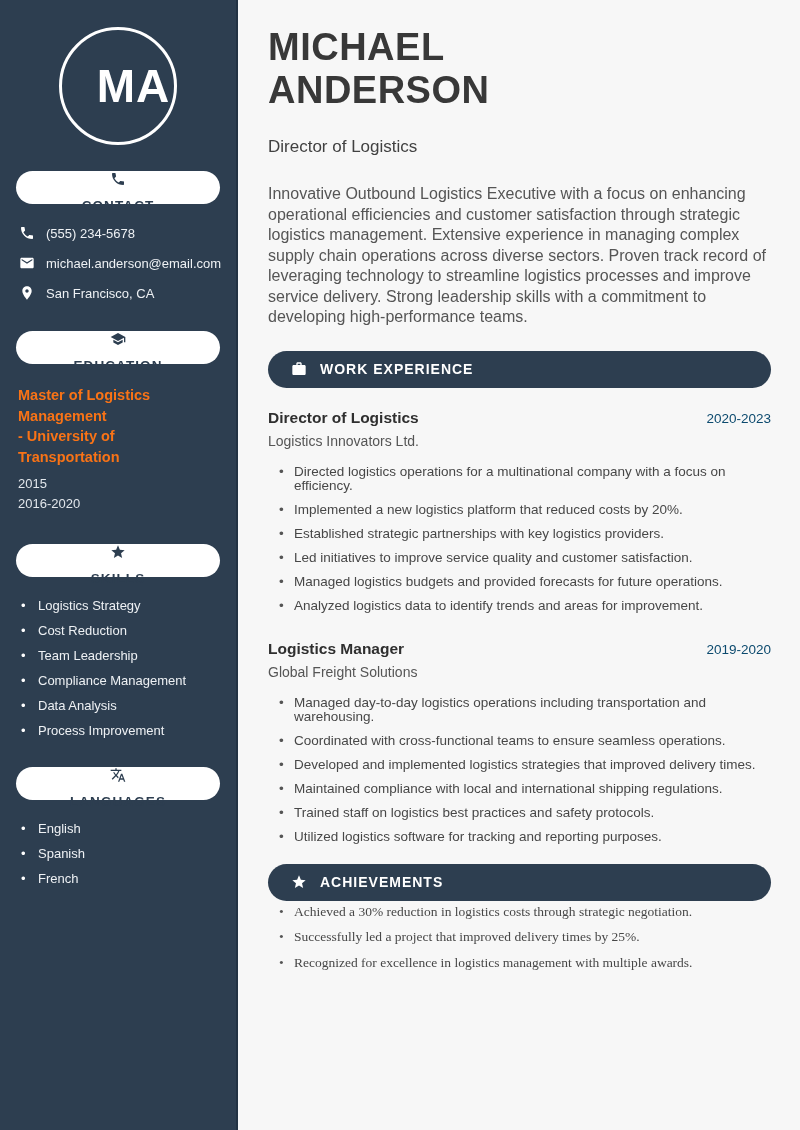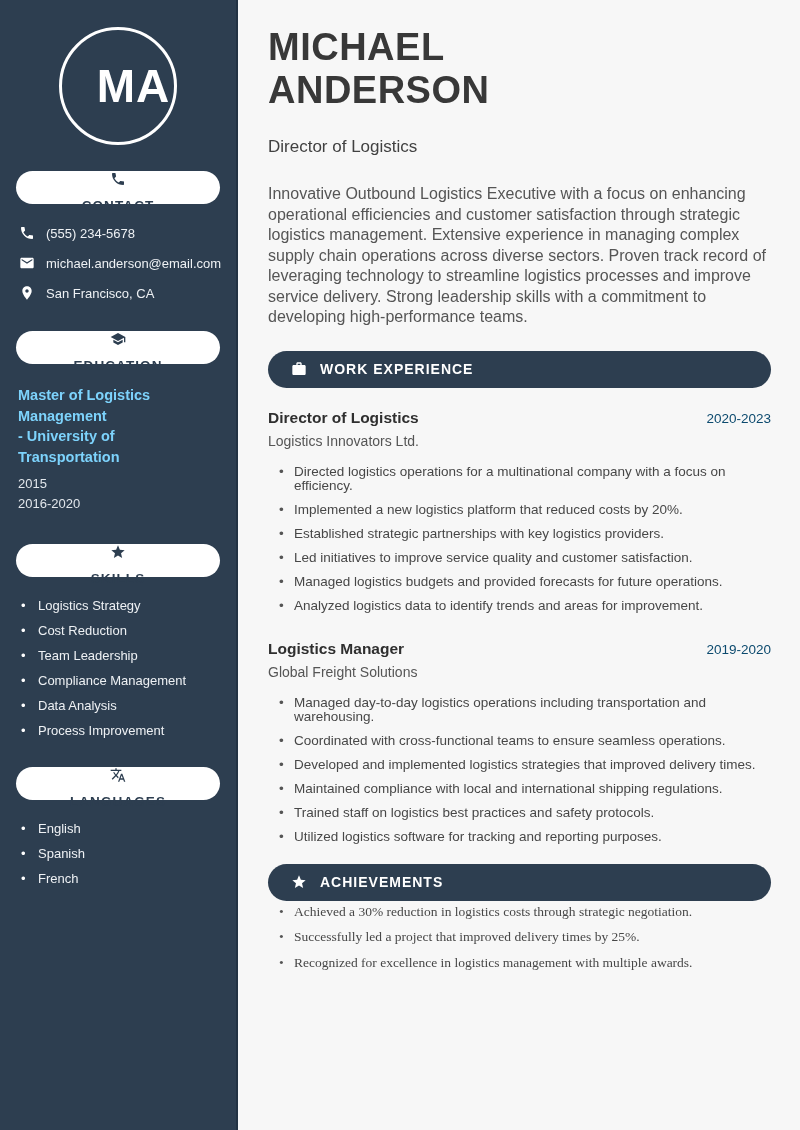--- a/index.html
+++ b/index.html
@@ -65,21 +65,21 @@
     color: #eef1f4;
     font-size: 13px;
   }
   .contact-row svg { width: 16px; height: 16px; flex: 0 0 16px; color: #ffffff; }
 
   .edu-block { margin: 21px 16px 0 18px; }
   .edu-degree {
     font-weight: 700;
     font-size: 14.5px;
     line-height: 20.5px;
-    color: #7dd3fc;
+    color: #f97316;
   }
   .edu-years {
     margin-top: 7px;
     font-size: 13px;
     line-height: 20px;
     color: #e2e7ec;
   }
 
   .side-list {
     list-style: none;

